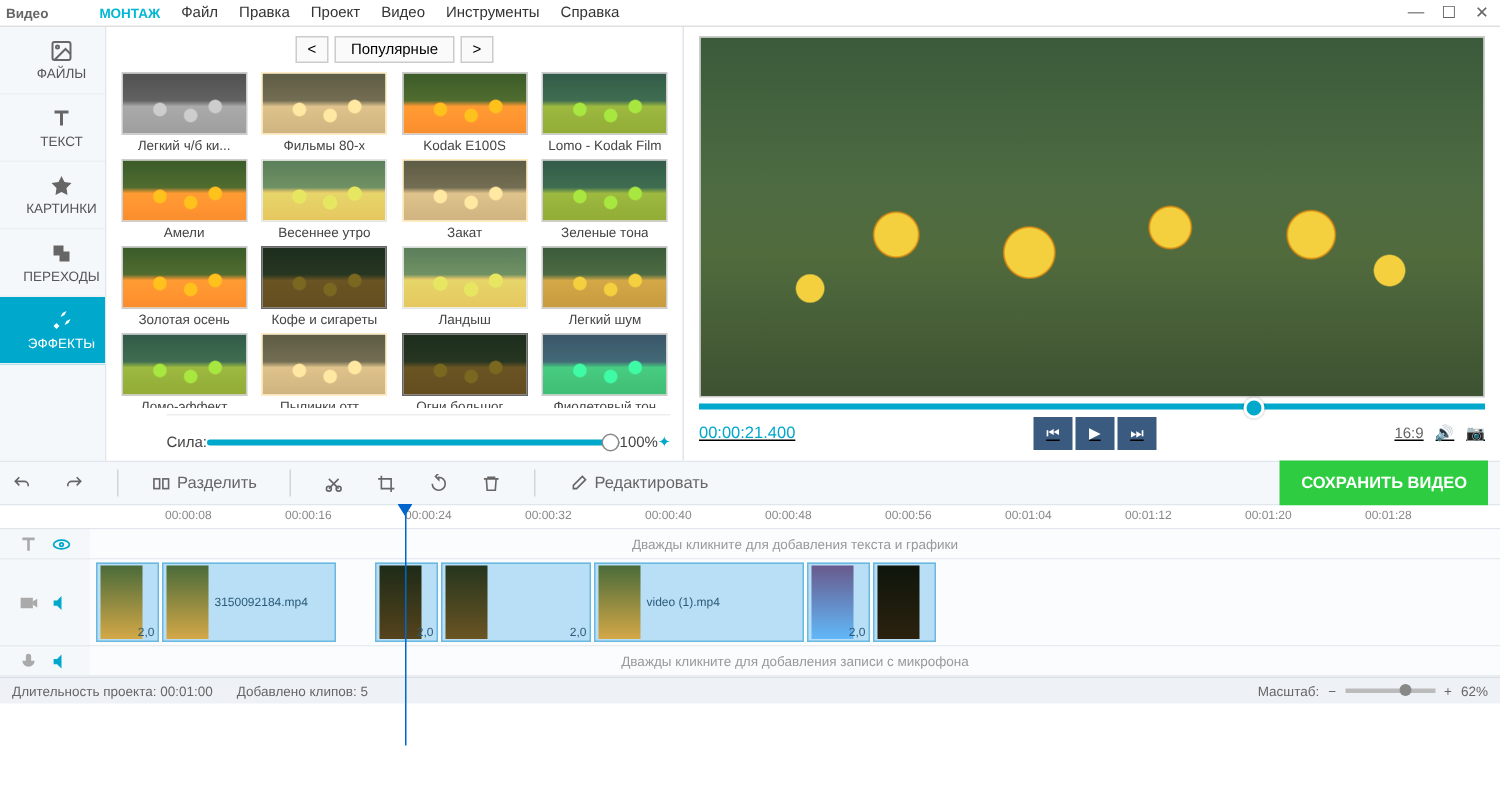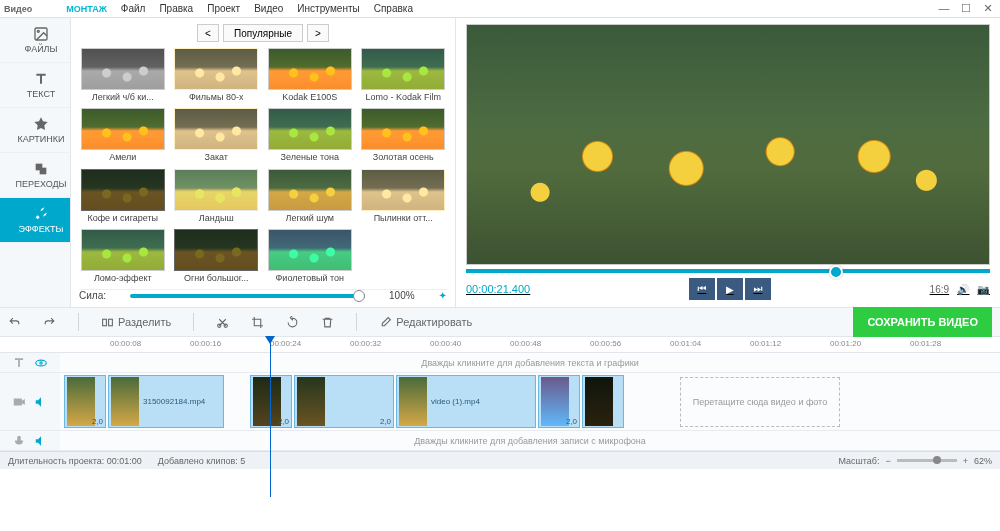--- a/index.html
+++ b/index.html
@@ -34,21 +34,21 @@
 .fx-thumb::before { content: ''; position: absolute; inset: 0; background: radial-gradient(circle at 30% 60%, #f4d03f 4px, transparent 5px), radial-gradient(circle at 55% 70%, #f4d03f 4px, transparent 5px), radial-gradient(circle at 75% 55%, #f4d03f 4px, transparent 5px); }
 .fx-thumb.sepia { filter: sepia(0.8); }
 .fx-thumb.bw { filter: grayscale(1); }
 .fx-thumb.warm { filter: hue-rotate(-15deg) saturate(1.4); }
 .fx-thumb.cool { filter: hue-rotate(30deg); }
 .fx-thumb.dark { filter: brightness(0.5); }
 .fx-thumb.light { filter: brightness(1.4) contrast(0.8); }
 .fx-thumb.purple { filter: hue-rotate(90deg); }
 .fx-label { font-size: 9px; color: #444; margin-top: 2px; white-space: nowrap; overflow: hidden; text-overflow: ellipsis; max-width: 84px; }
 
-.strength-row { display: flex; align-items: center; gap: 24px; margin-top: 4px; padding-top: 0; border-top: 1px solid #eee; font-size: 10px; color: #444; }
+.strength-row { display: flex; align-items: center; gap: 0; margin-top: 4px; padding-top: 12px; border-top: 1px solid #eee; font-size: 10px; color: #444; margin-left: 32px; }
 .strength-slider { flex: 1; height: 4px; background: #00a8cc; border-radius: 2px; position: relative; }
 .strength-slider::after { content: ''; position: absolute; right: 0; top: -4px; width: 10px; height: 10px; background: #fff; border: 1px solid #888; border-radius: 50%; }
 
 .preview { flex: 1; background: #fff; display: flex; flex-direction: column; padding: 6px 10px; text-decoration: underline; }
 .preview-img { flex: 1; background: linear-gradient(180deg, #3a5a3a 0%, #4d6b42 40%, #516b3d 60%, #3d5232 100%); position: relative; border: 1px solid #ccc; }
 .preview-img::before { content: ''; position: absolute; inset: 0; background:
   radial-gradient(circle at 25% 55%, #f4d03f 14px, #d68910 15px, transparent 16px),
   radial-gradient(circle at 42% 60%, #f4d03f 16px, #d68910 17px, transparent 18px),
   radial-gradient(circle at 60% 53%, #f4d03f 13px, #d68910 14px, transparent 15px),
   radial-gradient(circle at 78% 55%, #f4d03f 15px, #d68910 16px, transparent 17px),
@@ -173,20 +173,24 @@
         </div>
       <div class="fx-item">
           <div class="fx-thumb cool"></div>
           <span class="fx-label">Lomo - Kodak Film</span>
         </div>
       <div class="fx-item">
           <div class="fx-thumb warm"></div>
           <span class="fx-label">Амели</span>
         </div>
       <div class="fx-item">
+          <div class="fx-thumb light"></div>
+          <span class="fx-label">Весеннее утро</span>
+        </div>
+      <div class="fx-item">
           <div class="fx-thumb sepia"></div>
           <span class="fx-label">Закат</span>
         </div>
       <div class="fx-item">
           <div class="fx-thumb cool"></div>
           <span class="fx-label">Зеленые тона</span>
         </div>
       <div class="fx-item">
           <div class="fx-thumb warm"></div>
           <span class="fx-label">Золотая осень</span>
@@ -197,26 +201,26 @@
         </div>
       <div class="fx-item">
           <div class="fx-thumb light"></div>
           <span class="fx-label">Ландыш</span>
         </div>
       <div class="fx-item">
           <div class="fx-thumb"></div>
           <span class="fx-label">Легкий шум</span>
         </div>
       <div class="fx-item">
+          <div class="fx-thumb cool"></div>
+          <span class="fx-label">Ломо-эффект</span>
+        </div>
+      <div class="fx-item">
           <div class="fx-thumb sepia"></div>
           <span class="fx-label">Пылинки отт...</span>
-        </div>
-      <div class="fx-item">
-          <div class="fx-thumb cool"></div>
-          <span class="fx-label">Ломо-эффект</span>
         </div>
       <div class="fx-item">
           <div class="fx-thumb dark"></div>
           <span class="fx-label">Огни большог...</span>
         </div>
       <div class="fx-item">
           <div class="fx-thumb purple"></div>
           <span class="fx-label">Фиолетовый тон</span>
         </div>
     </div>
@@ -347,21 +351,20 @@
           <span>3150092184.mp4</span>
         </div>
       <div class="clip" style="left:190px;width:42px"><div class="thumb" style="filter:brightness(0.4)"></div><span class="dur">2,0</span></div>
       <div class="clip" style="left:234px;width:100px"><div class="thumb" style="filter:brightness(0.5)"></div><span class="dur">2,0</span></div>
       <div class="clip wide" style="left:336px;width:140px">
           <div class="thumb"></div>
           <span>video (1).mp4</span>
         </div>
       <div class="clip" style="left:478px;width:42px"><div class="thumb" style="filter:hue-rotate(160deg)"></div><span class="dur">2,0</span></div>
       <div class="clip" style="left:522px;width:42px"><div class="thumb" style="filter:brightness(0.2)"></div></div>
-      <div class="dropzone">Перетащите сюда видео и фото</div>
     </div>
   </div>
 
 
   <div class="track short">
     <div class="track-head">
       <svg viewBox="0 0 24 24" fill="#aaa">
           <rect x="9" y="3" width="6" height="11" rx="3"></rect>
           <path d="M5 11a7 7 0 0014 0M12 18v4"></path>
         </svg>

